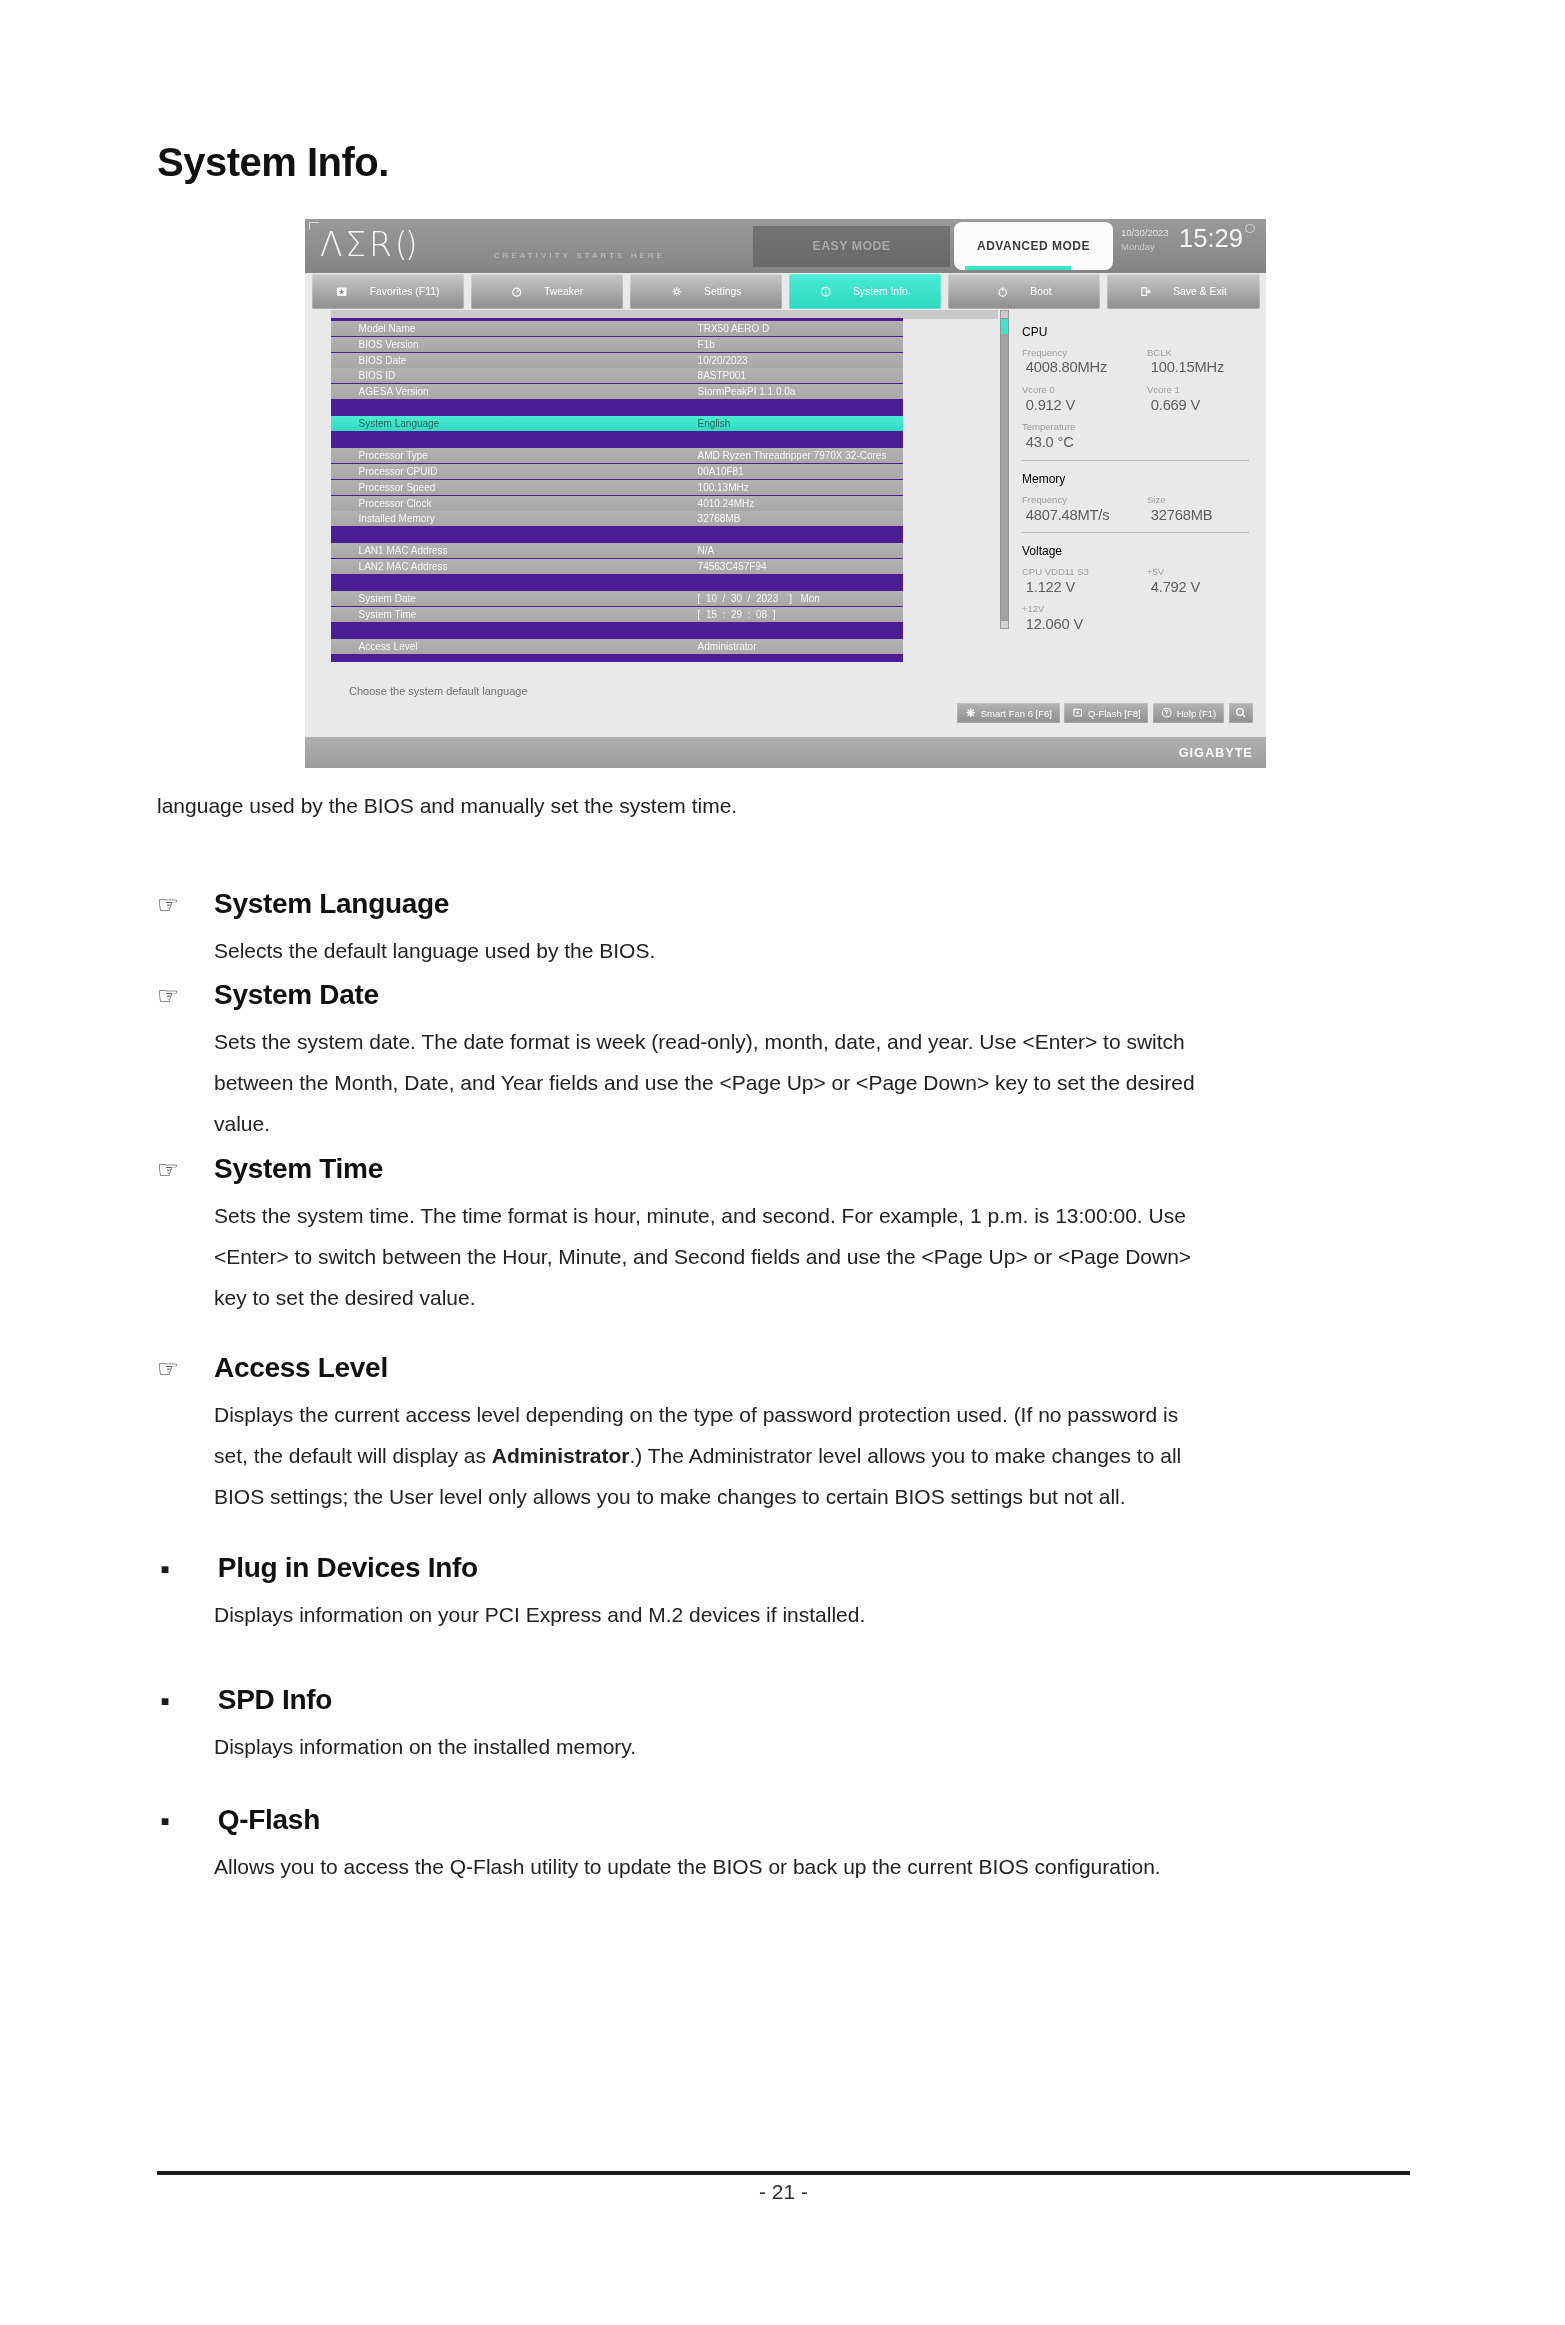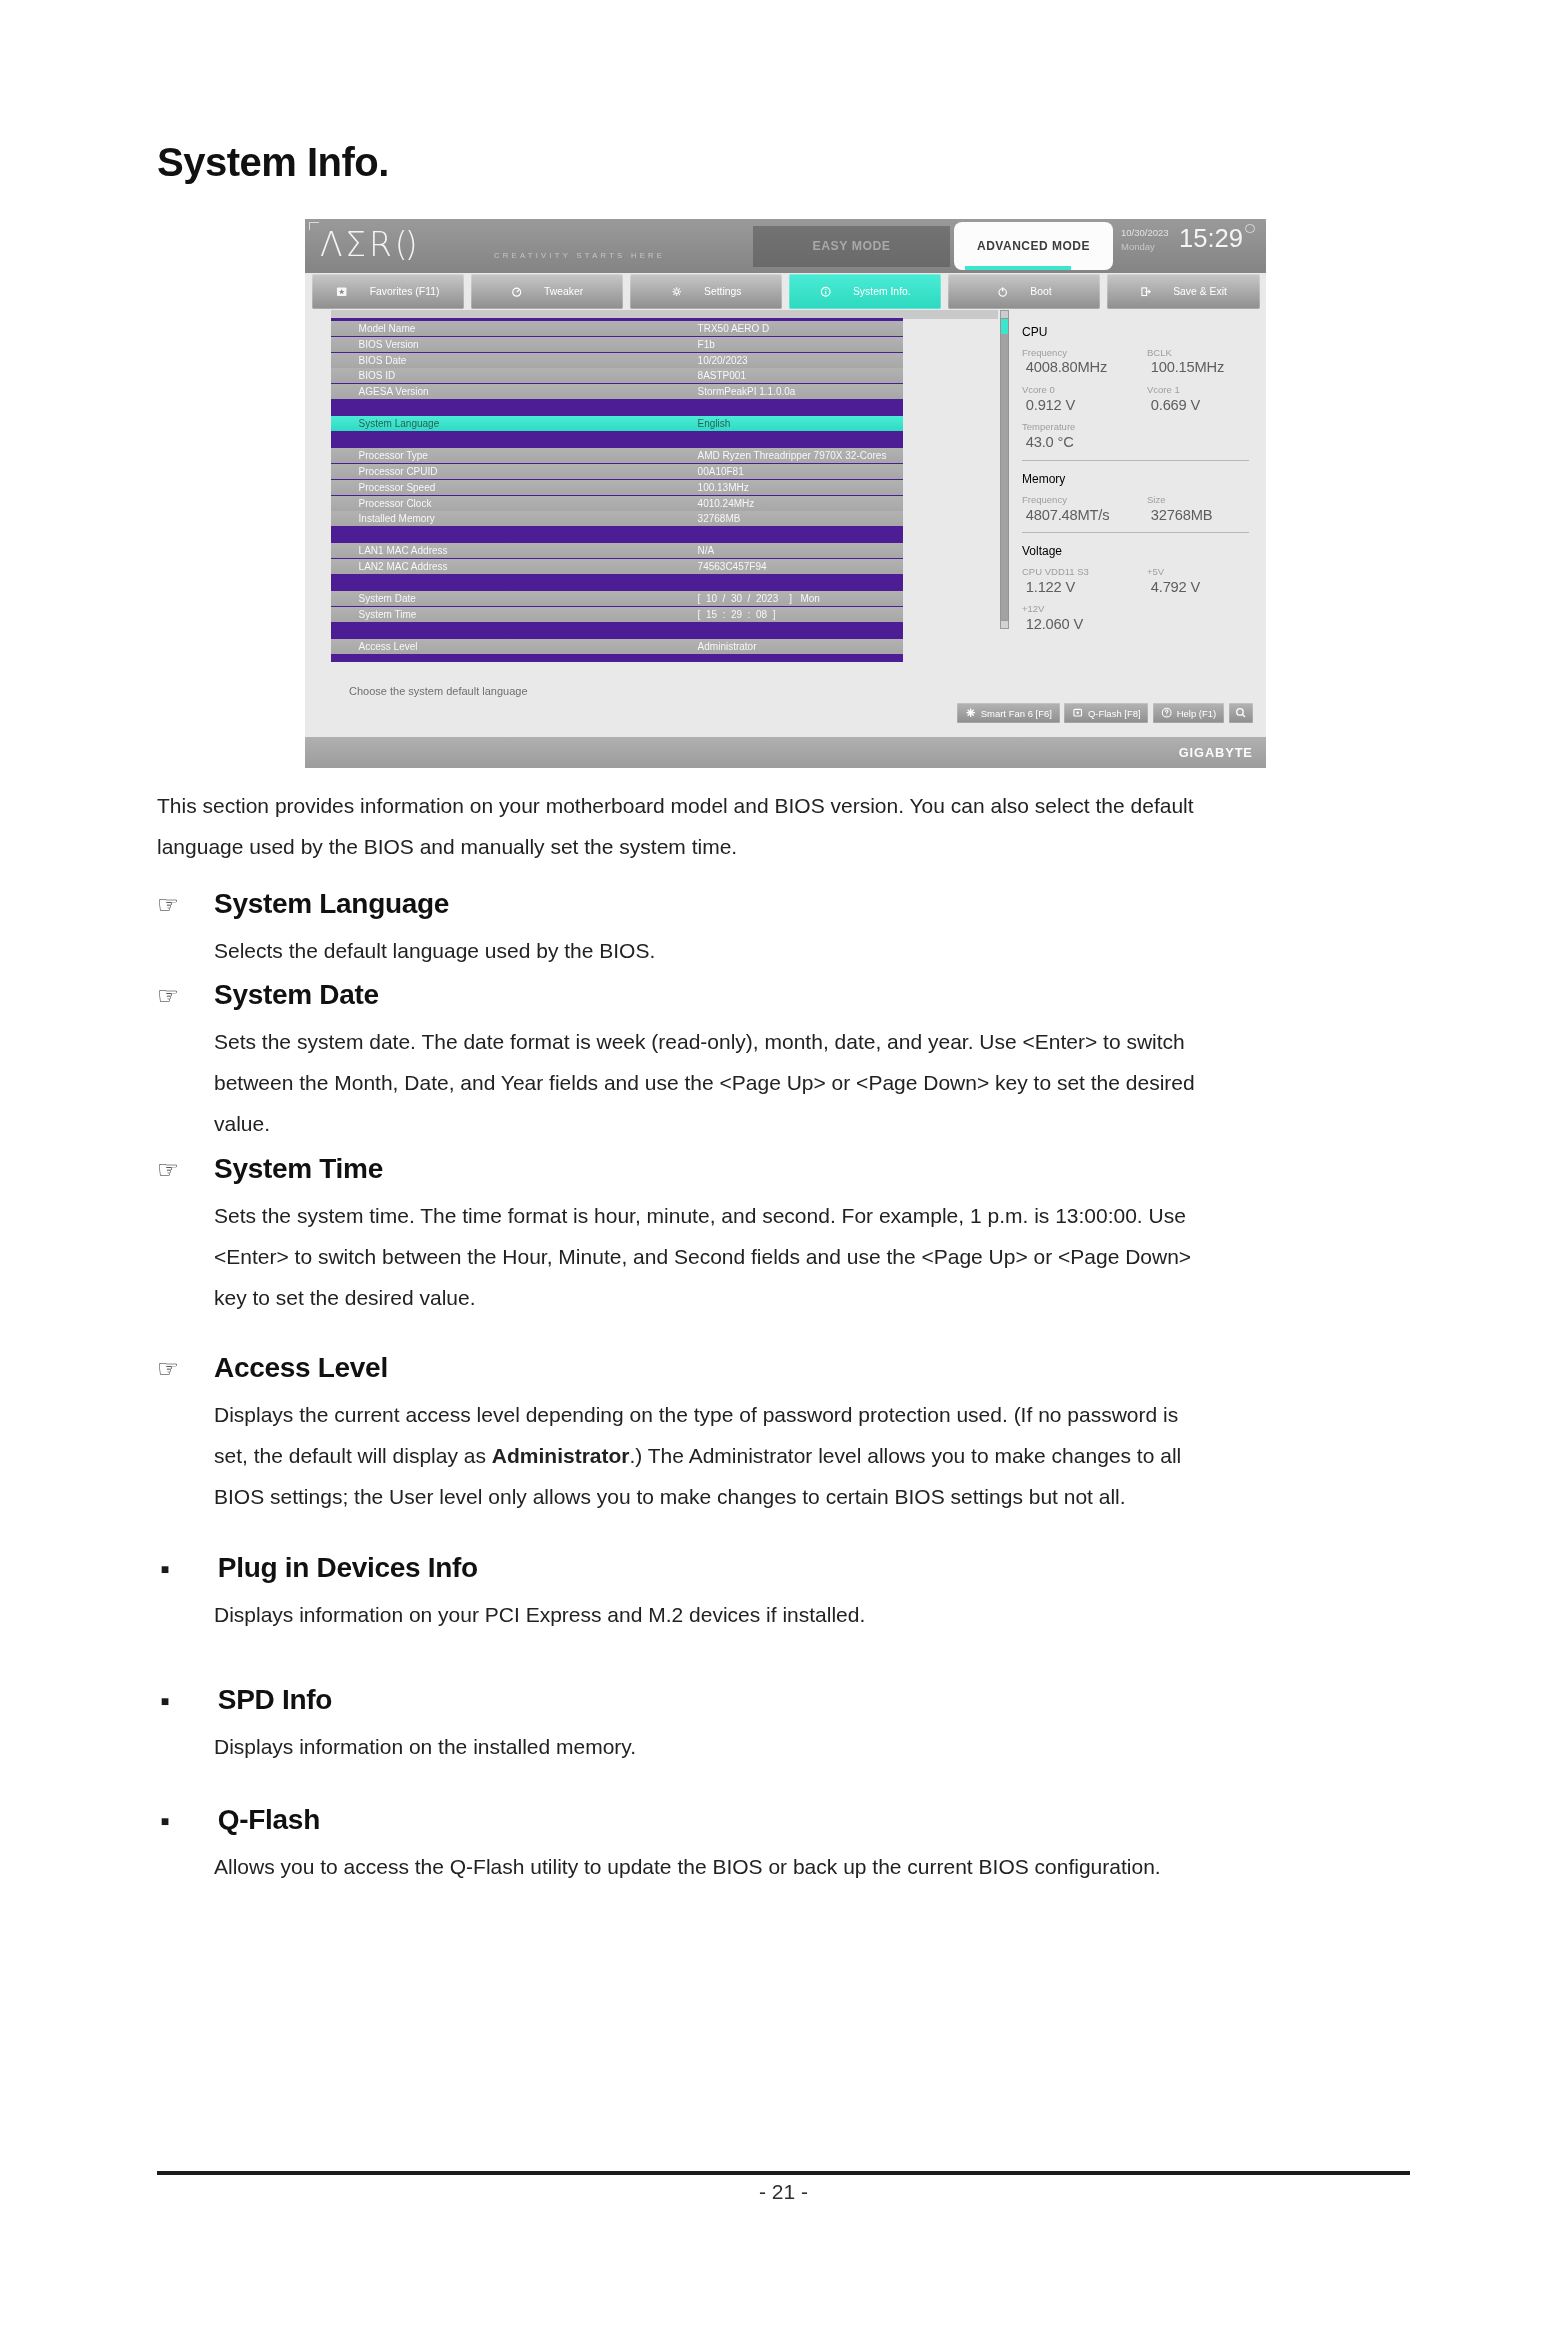--- a/index.html
+++ b/index.html
@@ -321,21 +321,20 @@
         </svg>
     </div>
   </div>
 
   <div class="abs bios-bottom grid">
     <span class="brand">GIGABYTE</span>
   </div>
 </div>
 
 <div class="abs intro">
-  <div>This section provides information on your motherboard model and BIOS version. You can also select the default</div>
   <div>language used by the BIOS and manually set the system time.</div>
 </div>
 
 <div class="abs doc-section" style="top:888px">
   <div class="sec-head">
       <span class="marker">☞</span>
       <span class="sec-title">System Language</span>
     </div>
   <div class="sec-body">
       <div>Selects the default language used by the BIOS.</div>

